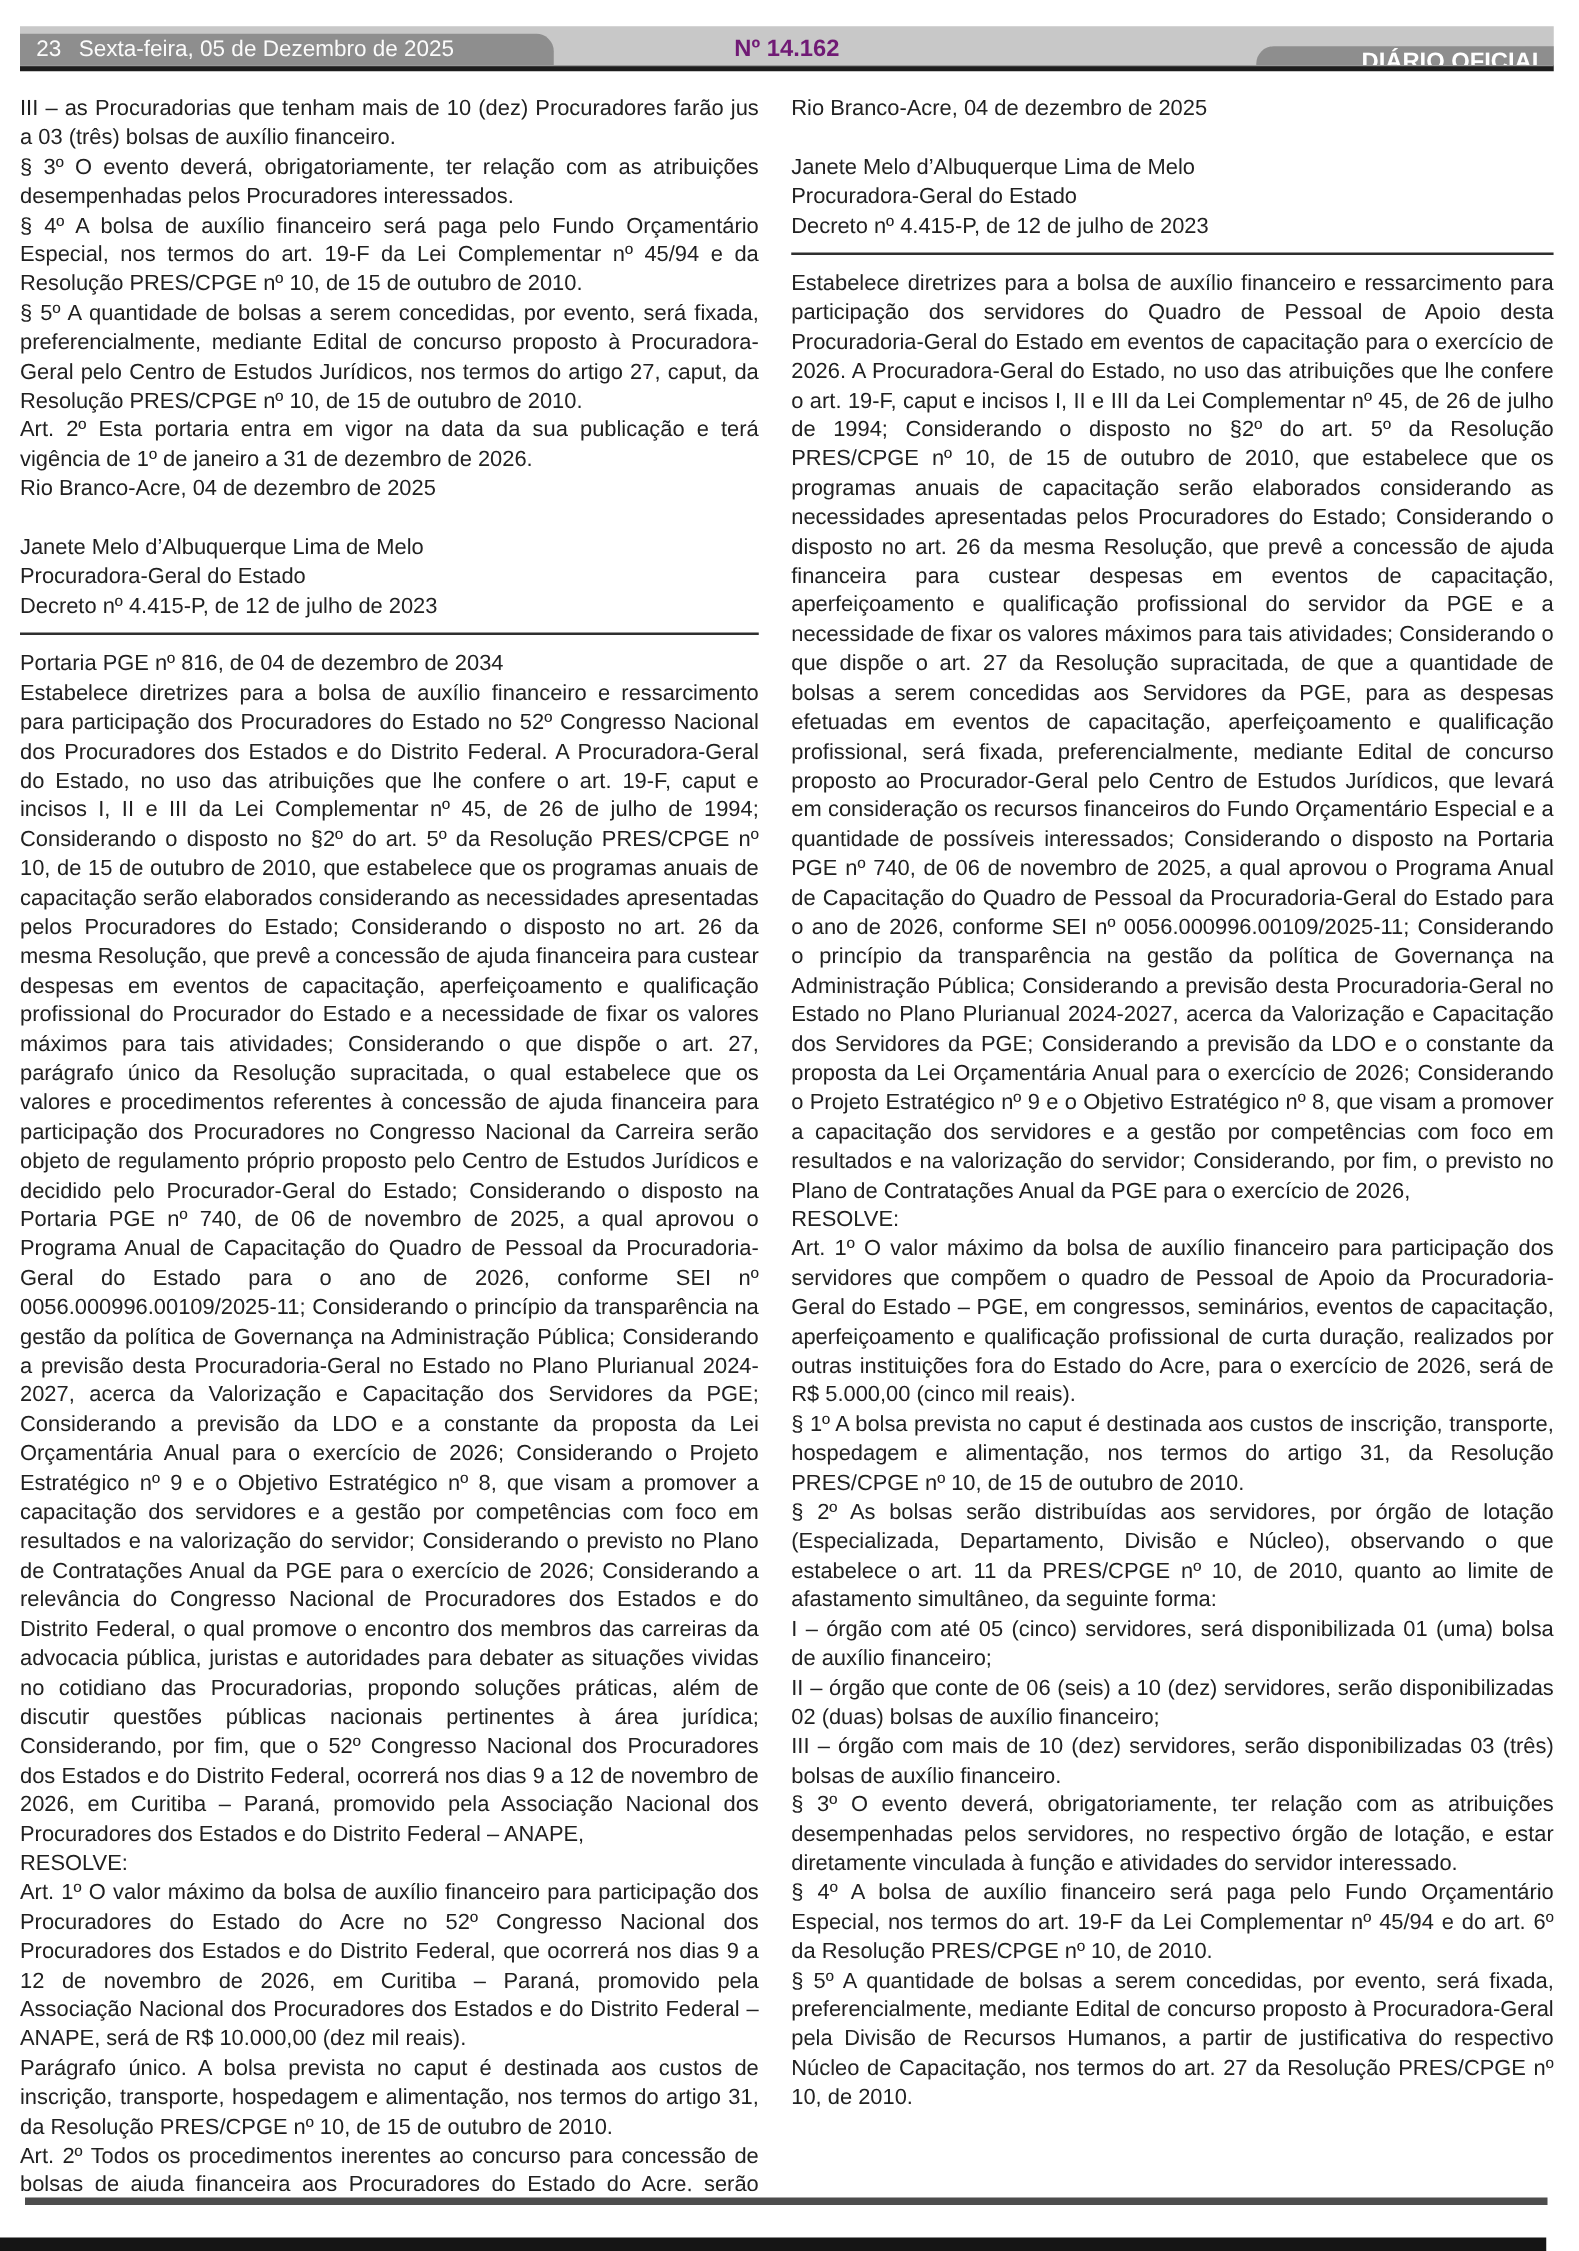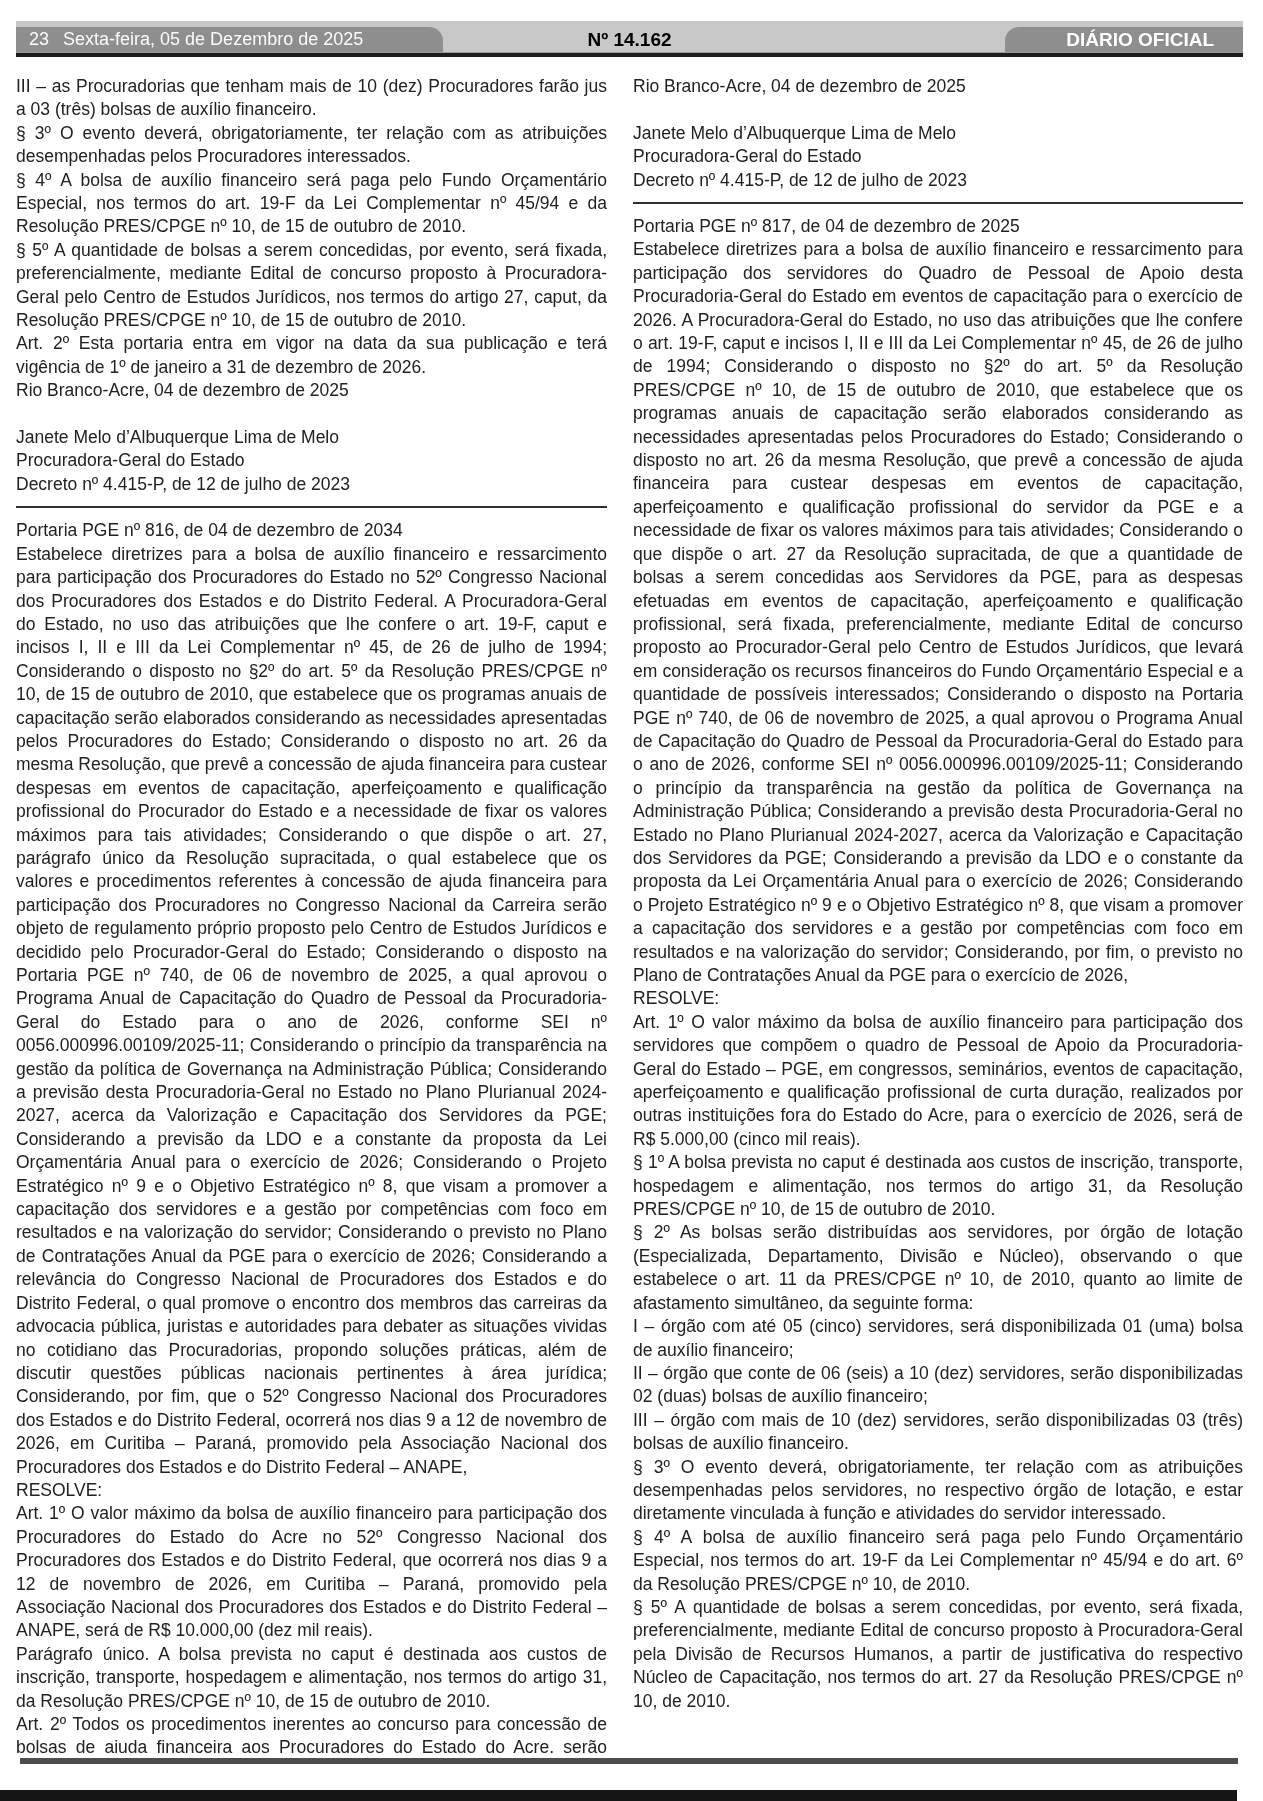--- a/index.html
+++ b/index.html
@@ -29,31 +29,31 @@
     padding-left: 13px;
     white-space: nowrap;
     margin-top: 32px;
   }
   .tab-left .date-part { margin-left: 14px; }
   .edition-label {
     position: absolute; left: 0; right: 0; bottom: 0;
     height: 25px; line-height: 25px;
     text-align: center;
     font-weight: 700; font-size: 19px;
-    color: #000000;
+    color: #701a75;
   }
   .tab-right {
     position: absolute; right: 0; bottom: 0;
-    width: 238px; height: 25px;
+    width: 238px; height: 15px;
     background: #8e8e8e;
     border-top-left-radius: 14px;
     color: #ffffff;
     font-weight: 700; font-size: 19px; line-height: 25px;
     text-align: right;
-    padding-right: 29px;
+    padding-right: 6px;
     white-space: nowrap;
   }
   .masthead-rule {
     position: absolute; left: 16px; top: 52px;
     width: 1227px; height: 5px;
     background: #1d1d1d;
     border-top: 1px solid #9a9a9a;
   }
 
   
@@ -130,21 +130,20 @@
 
     </div>
 
     <div class="col col-right">
       <p class="plain">Rio Branco-Acre, 04 de dezembro de 2025</p>
       <div class="gap"></div>
       <p class="plain">Janete Melo d’Albuquerque Lima de Melo</p>
       <p class="plain">Procuradora-Geral do Estado</p>
       <p class="plain">Decreto nº 4.415-P, de 12 de julho de 2023</p>
       <hr class="col-divider">
-      <p class="plain">Portaria PGE nº 817, de 04 de dezembro de 2025</p>
       <p>Estabelece diretrizes para a bolsa de auxílio financeiro e ressarcimento para participação dos servidores do Quadro de Pessoal de Apoio desta Procuradoria-Geral do Estado em eventos de capacitação para o exercício de 2026. A Procuradora-Geral do Estado, no uso das atribuições que lhe confere o art. 19-F, caput e incisos I, II e III da Lei Complementar nº 45, de 26 de julho de 1994; Considerando o disposto no §2º do art. 5º da Resolução PRES/CPGE nº 10, de 15 de outubro de 2010, que estabelece que os programas anuais de capacitação serão elaborados considerando as necessidades apresentadas pelos Procuradores do Estado; Considerando o disposto no art. 26 da mesma Resolução, que prevê a concessão de ajuda financeira para custear despesas em eventos de capacitação, aperfeiçoamento e qualificação profissional do servidor da PGE e a necessidade de fixar os valores máximos para tais atividades; Considerando o que dispõe o art. 27 da Resolução supracitada, de que a quantidade de bolsas a serem concedidas aos Servidores da PGE, para as despesas efetuadas em eventos de capacitação, aperfeiçoamento e qualificação profissional, será fixada, preferencialmente, mediante Edital de concurso proposto ao Procurador-Geral pelo Centro de Estudos Jurídicos, que levará em consideração os recursos financeiros do Fundo Orçamentário Especial e a quantidade de possíveis interessados; Considerando o disposto na Portaria PGE nº 740, de 06 de novembro de 2025, a qual aprovou o Programa Anual de Capacitação do Quadro de Pessoal da Procuradoria-Geral do Estado para o ano de 2026, conforme SEI nº 0056.000996.00109/2025-11; Considerando o princípio da transparência na gestão da política de Governança na Administração Pública; Considerando a previsão desta Procuradoria-Geral no Estado no Plano Plurianual 2024-2027, acerca da Valorização e Capacitação dos Servidores da PGE; Considerando a previsão da LDO e o constante da proposta da Lei Orçamentária Anual para o exercício de 2026; Considerando o Projeto Estratégico nº 9 e o Objetivo Estratégico nº 8, que visam a promover a capacitação dos servidores e a gestão por competências com foco em resultados e na valorização do servidor; Considerando, por fim, o previsto no Plano de Contratações Anual da PGE para o exercício de 2026,</p>
       <p class="plain">RESOLVE:</p>
       <p>Art. 1º O valor máximo da bolsa de auxílio financeiro para participação dos servidores que compõem o quadro de Pessoal de Apoio da Procuradoria-Geral do Estado – PGE, em congressos, seminários, eventos de capacitação, aperfeiçoamento e qualificação profissional de curta duração, realizados por outras instituições fora do Estado do Acre, para o exercício de 2026, será de R$ 5.000,00 (cinco mil reais).</p>
       <p>§ 1º A bolsa prevista no caput é destinada aos custos de inscrição, transporte, hospedagem e alimentação, nos termos do artigo 31, da Resolução PRES/CPGE nº 10, de 15 de outubro de 2010.</p>
       <p>§ 2º As bolsas serão distribuídas aos servidores, por órgão de lotação (Especializada, Departamento, Divisão e Núcleo), observando o que estabelece o art. 11 da PRES/CPGE nº 10, de 2010, quanto ao limite de afastamento simultâneo, da seguinte forma:</p>
       <p>I – órgão com até 05 (cinco) servidores, será disponibilizada 01 (uma) bolsa de auxílio financeiro;</p>
       <p>II – órgão que conte de 06 (seis) a 10 (dez) servidores, serão disponibilizadas 02 (duas) bolsas de auxílio financeiro;</p>
       <p>III – órgão com mais de 10 (dez) servidores, serão disponibilizadas 03 (três) bolsas de auxílio financeiro.</p>
       <p>§ 3º O evento deverá, obrigatoriamente, ter relação com as atribuições desempenhadas pelos servidores, no respectivo órgão de lotação, e estar diretamente vinculada à função e atividades do servidor interessado.</p>
       <p>§ 4º A bolsa de auxílio financeiro será paga pelo Fundo Orçamentário Especial, nos termos do art. 19-F da Lei Complementar nº 45/94 e do art. 6º da Resolução PRES/CPGE nº 10, de 2010.</p>

